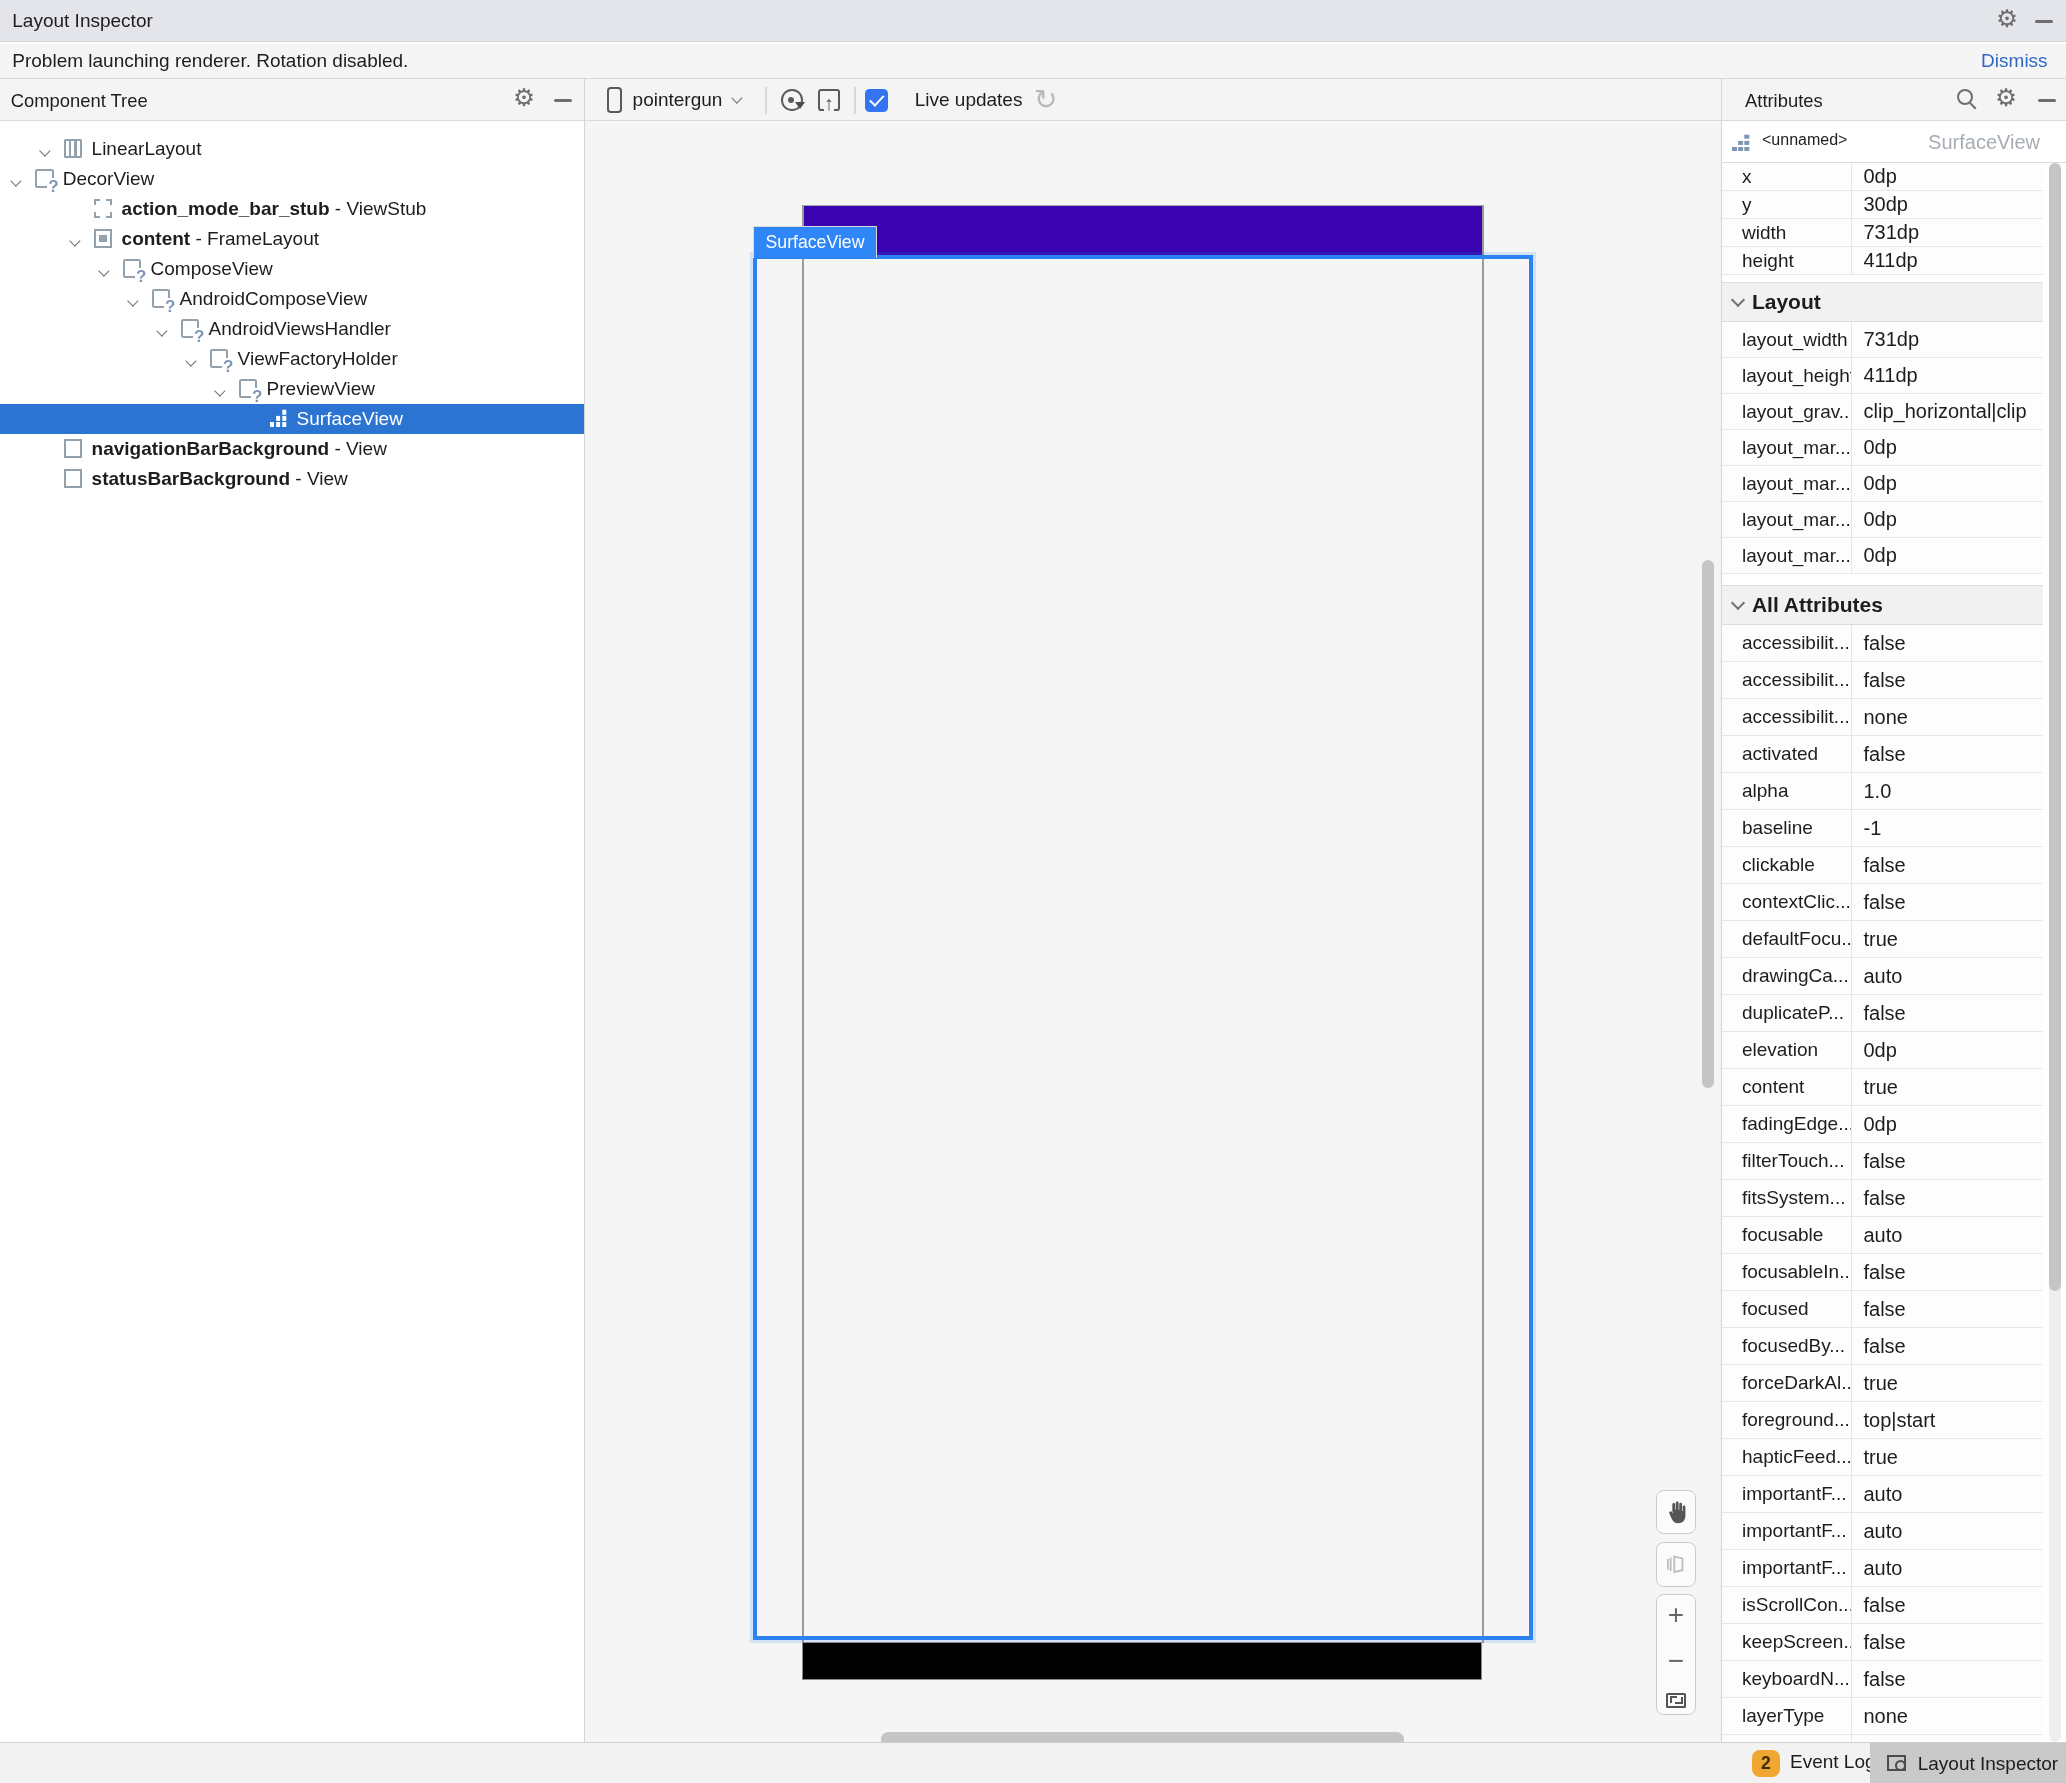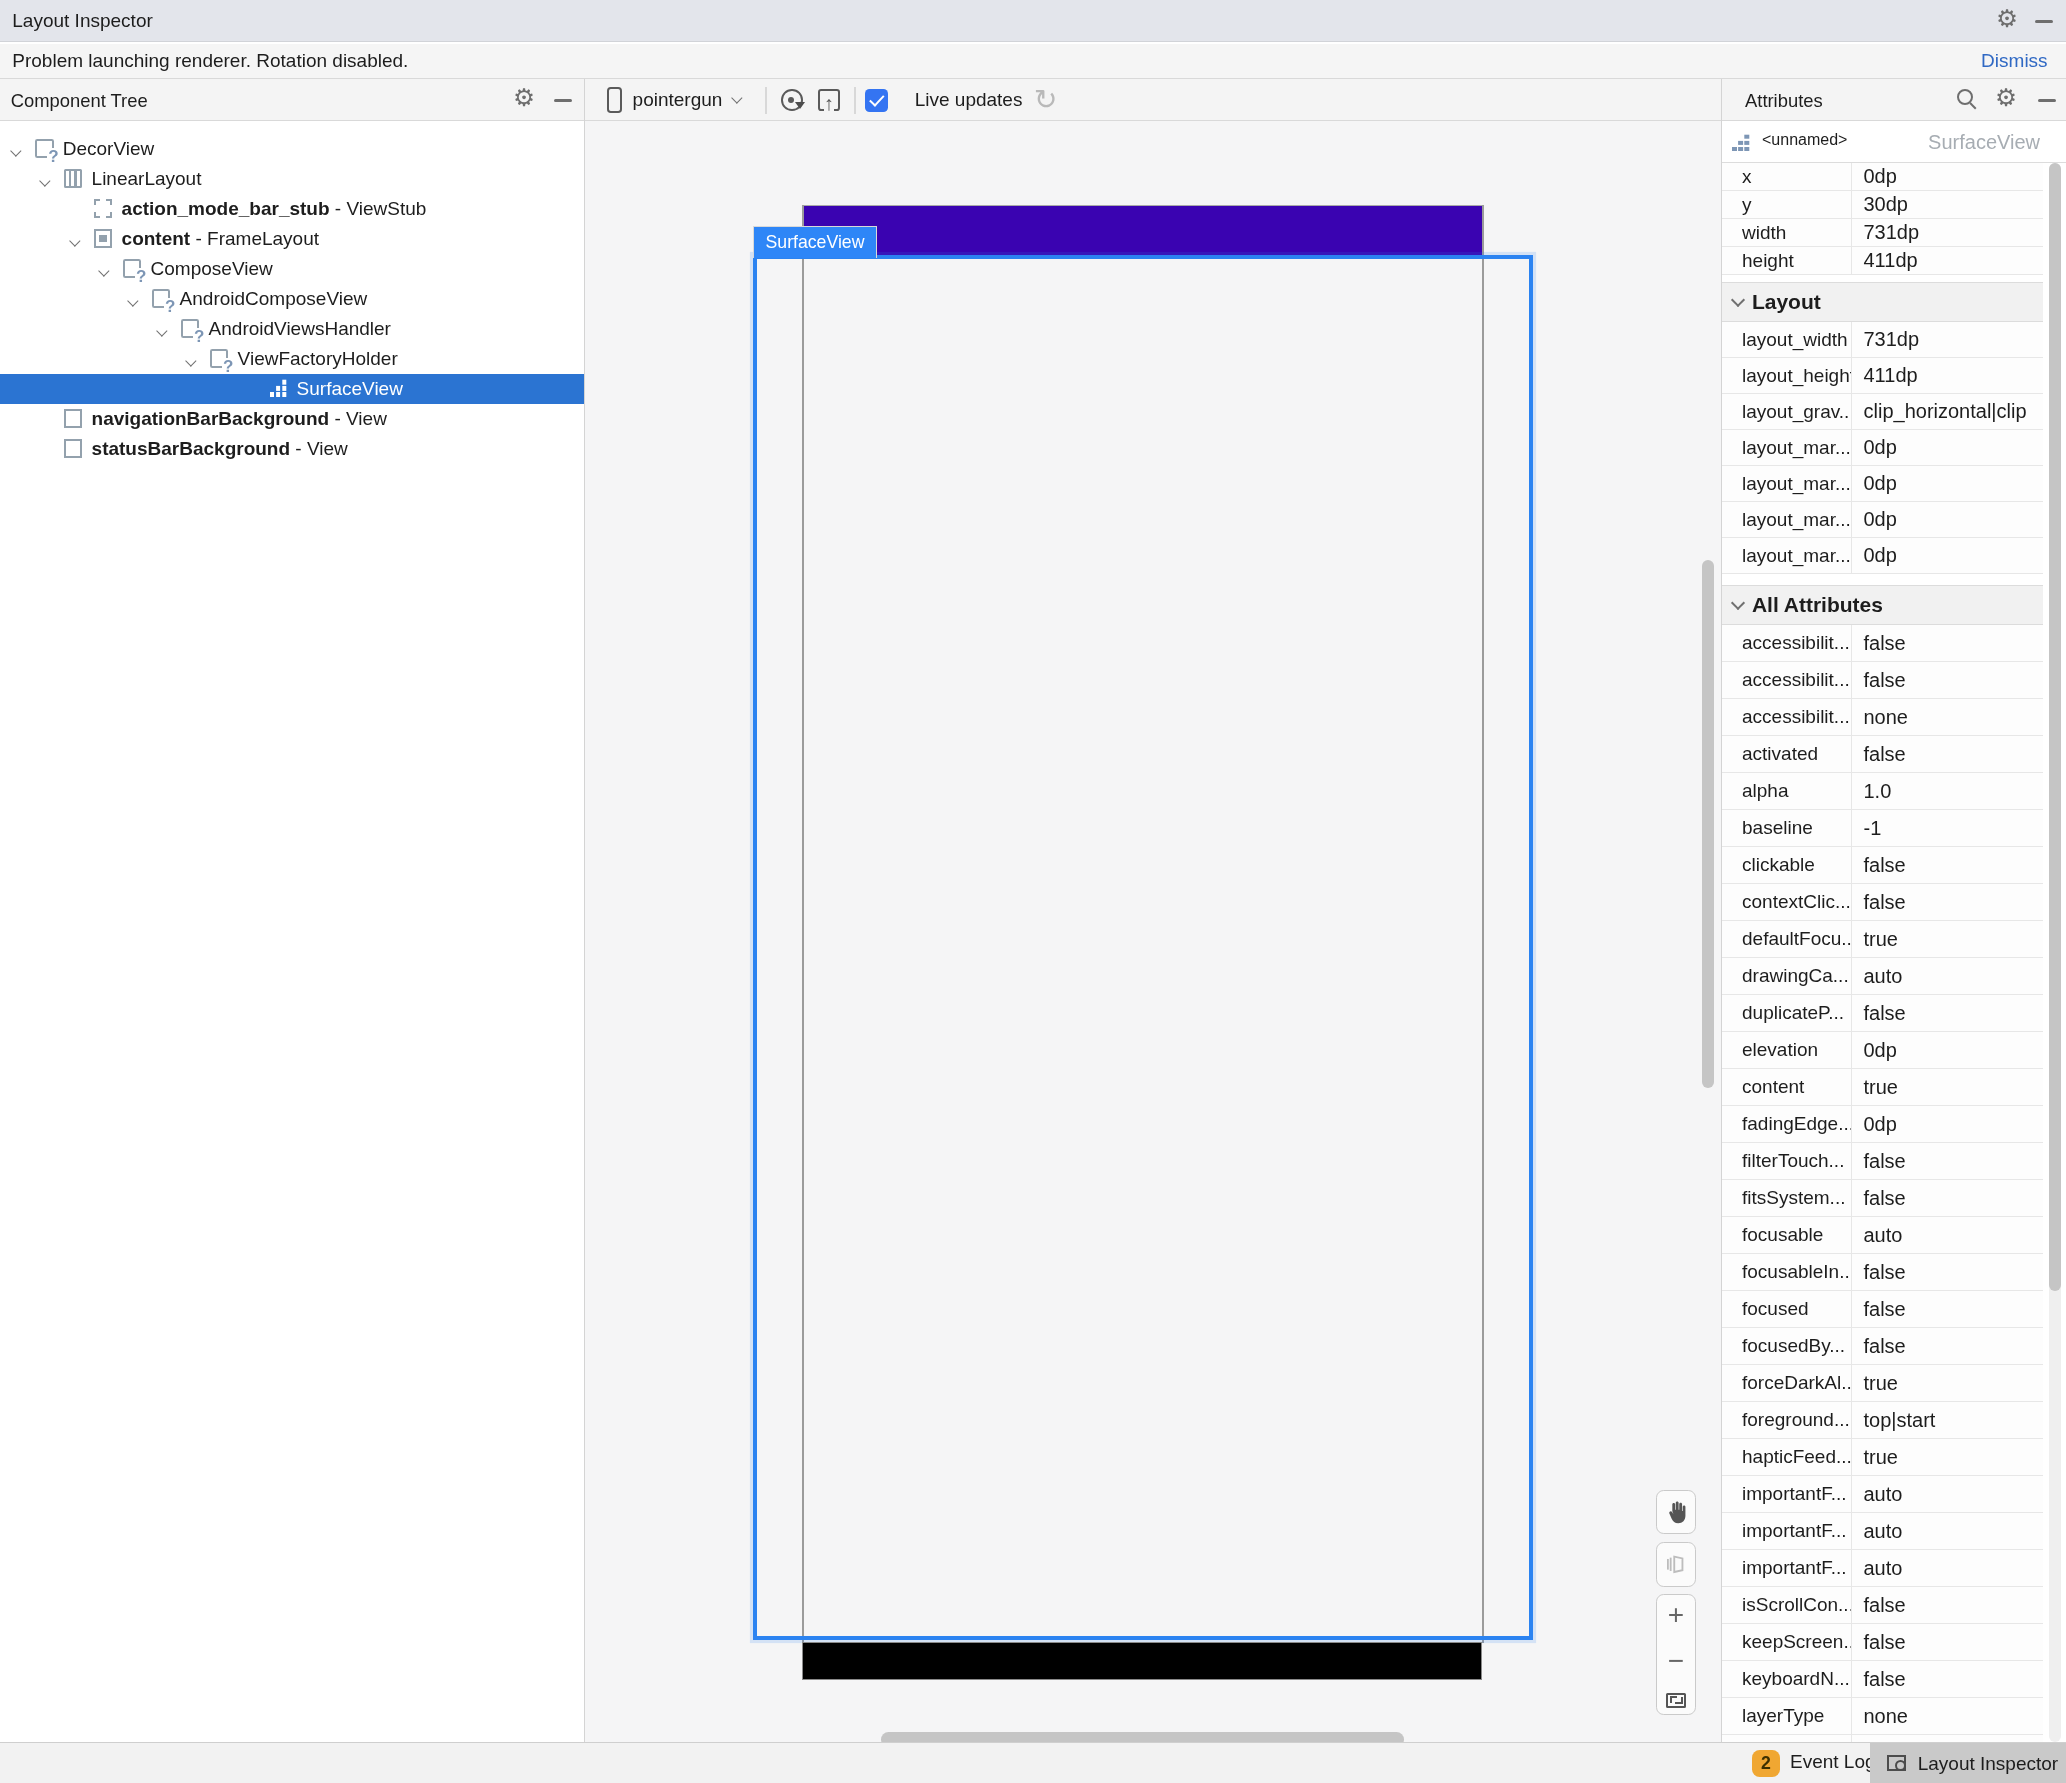--- a/index.html
+++ b/index.html
@@ -133,29 +133,29 @@
     <span class="dismiss">Dismiss</span>
   </div>
 
   <div class="tree-panel">
     <div class="panel-header">
       <span class="ph-title">Component Tree</span>
       <span class="gear" style="position:absolute;left:513px;top:7px;">⚙</span>
       <span class="minbar" style="position:absolute;left:554px;top:20px;"></span>
     </div>
     <div class="tree-body" id="tree">
-        <div class="tree-row" style="padding-left: 9.2px;">
-          <span class="chevslot"><span class="chev small"></span></span>
-          <span class="tree-icon ic-frame-question"></span>
-          <span class="tlabel"><span>DecorView</span></span>
-        </div>
         <div class="tree-row" style="padding-left: 38px;">
           <span class="chevslot"><span class="chev small"></span></span>
           <span class="tree-icon ic-linear-layout"></span>
           <span class="tlabel"><span>LinearLayout</span></span>
+        </div>
+        <div class="tree-row" style="padding-left: 9.2px;">
+          <span class="chevslot"><span class="chev small"></span></span>
+          <span class="tree-icon ic-frame-question"></span>
+          <span class="tlabel"><span>DecorView</span></span>
         </div>
         <div class="tree-row" style="padding-left: 68px;">
           <span class="chevslot"></span>
           <span class="tree-icon ic-view-stub"></span>
           <span class="tlabel"><span class="tbold">action_mode_bar_stub</span><span> - ViewStub</span></span>
         </div>
         <div class="tree-row" style="padding-left: 68px;">
           <span class="chevslot"><span class="chev small"></span></span>
           <span class="tree-icon ic-frame-layout"></span>
           <span class="tlabel"><span class="tbold">content</span><span> - FrameLayout</span></span>
@@ -172,20 +172,25 @@
         </div>
         <div class="tree-row" style="padding-left: 155px;">
           <span class="chevslot"><span class="chev small"></span></span>
           <span class="tree-icon ic-frame-question"></span>
           <span class="tlabel"><span>AndroidViewsHandler</span></span>
         </div>
         <div class="tree-row" style="padding-left: 184px;">
           <span class="chevslot"><span class="chev small"></span></span>
           <span class="tree-icon ic-frame-question"></span>
           <span class="tlabel"><span>ViewFactoryHolder</span></span>
+        </div>
+        <div class="tree-row" style="padding-left: 213px;">
+          <span class="chevslot"><span class="chev small"></span></span>
+          <span class="tree-icon ic-frame-question"></span>
+          <span class="tlabel"><span>PreviewView</span></span>
         </div>
         <div class="tree-row selected" style="padding-left: 243px;">
           <span class="chevslot"></span>
           <span class="tree-icon ic-surface"></span>
           <span class="tlabel"><span>SurfaceView</span></span>
         </div>
         <div class="tree-row" style="padding-left: 38px;">
           <span class="chevslot"></span>
           <span class="tree-icon ic-view"></span>
           <span class="tlabel"><span class="tbold">navigationBarBackground</span><span> - View</span></span>

